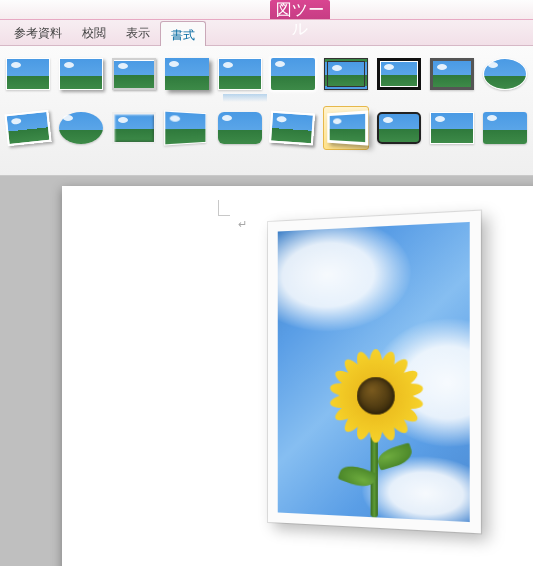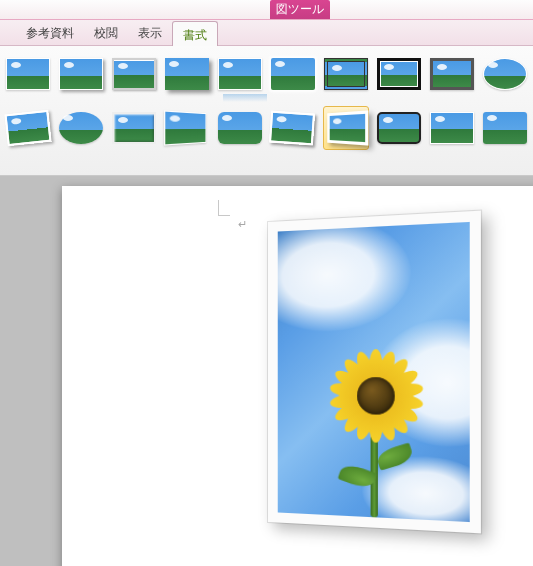--- a/index.html
+++ b/index.html
@@ -17,46 +17,46 @@
     border-bottom: 1px solid #e7a9c3;
   }
   .context-tab {
     position: absolute;
     left: 270px; top: 0;
     width: 60px; height: 19px;
     background: linear-gradient(to bottom, #d94591, #c73d84);
     color: #fff;
     text-align: center;
     line-height: 19px;
-    font-size: 12px;
+    font-size: 16px;
     border-radius: 2px 2px 0 0;
   }
   .tabbar {
     height: 26px;
     background: linear-gradient(to bottom, #f7eef2, #f2e0e8);
     display: flex;
     align-items: center;
-    padding-left: 16px;
+    padding-left: 4px;
     border-bottom: 1px solid #d6b8c6;
   }
   .tab {
     padding: 0 10px;
     height: 26px;
     line-height: 26px;
     color: #444;
     cursor: pointer;
   }
   .tab.active {
     background: #fafafa;
     border: 1px solid #c9a8b8;
     border-bottom: 1px solid #fafafa;
     border-radius: 3px 3px 0 0;
     position: relative;
     top: 1px;
-    color: #4d7c0f;
+    color: #0369a1;
   }
   .ribbon {
     height: 130px;
     background: linear-gradient(to bottom, #fbfbfb, #efefef);
     border-bottom: 1px solid #c9c9c9;
     padding: 6px 6px;
     position: relative;
   }
   .gallery {
     display: flex;

